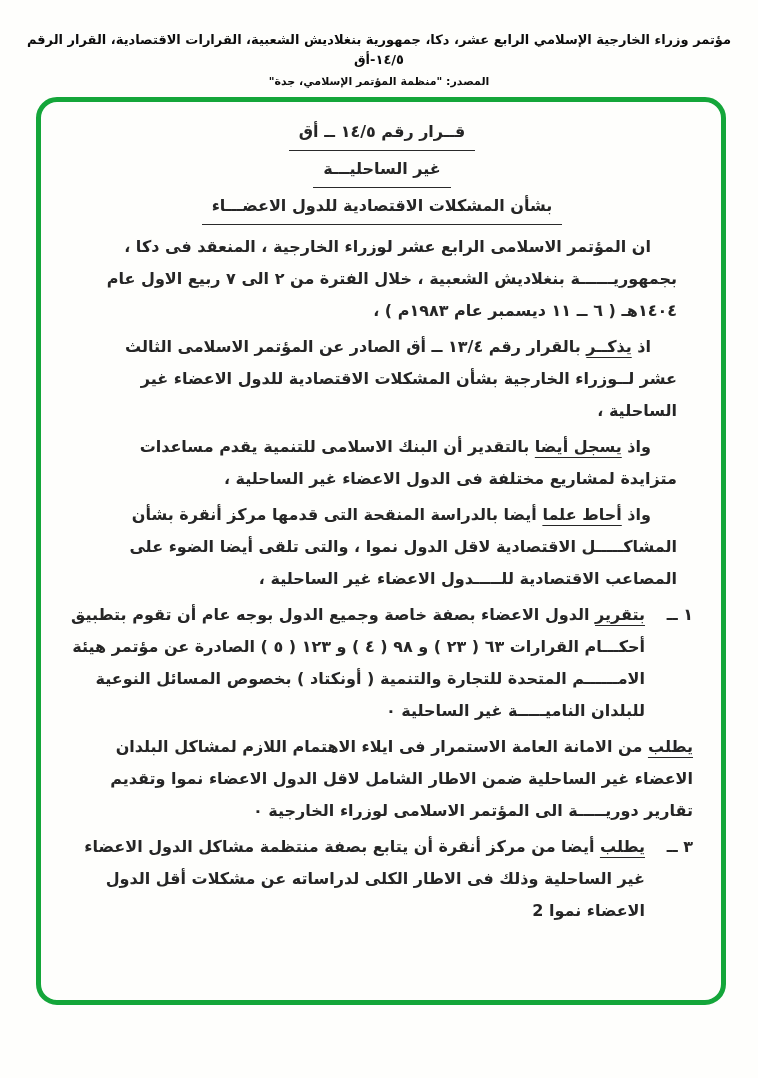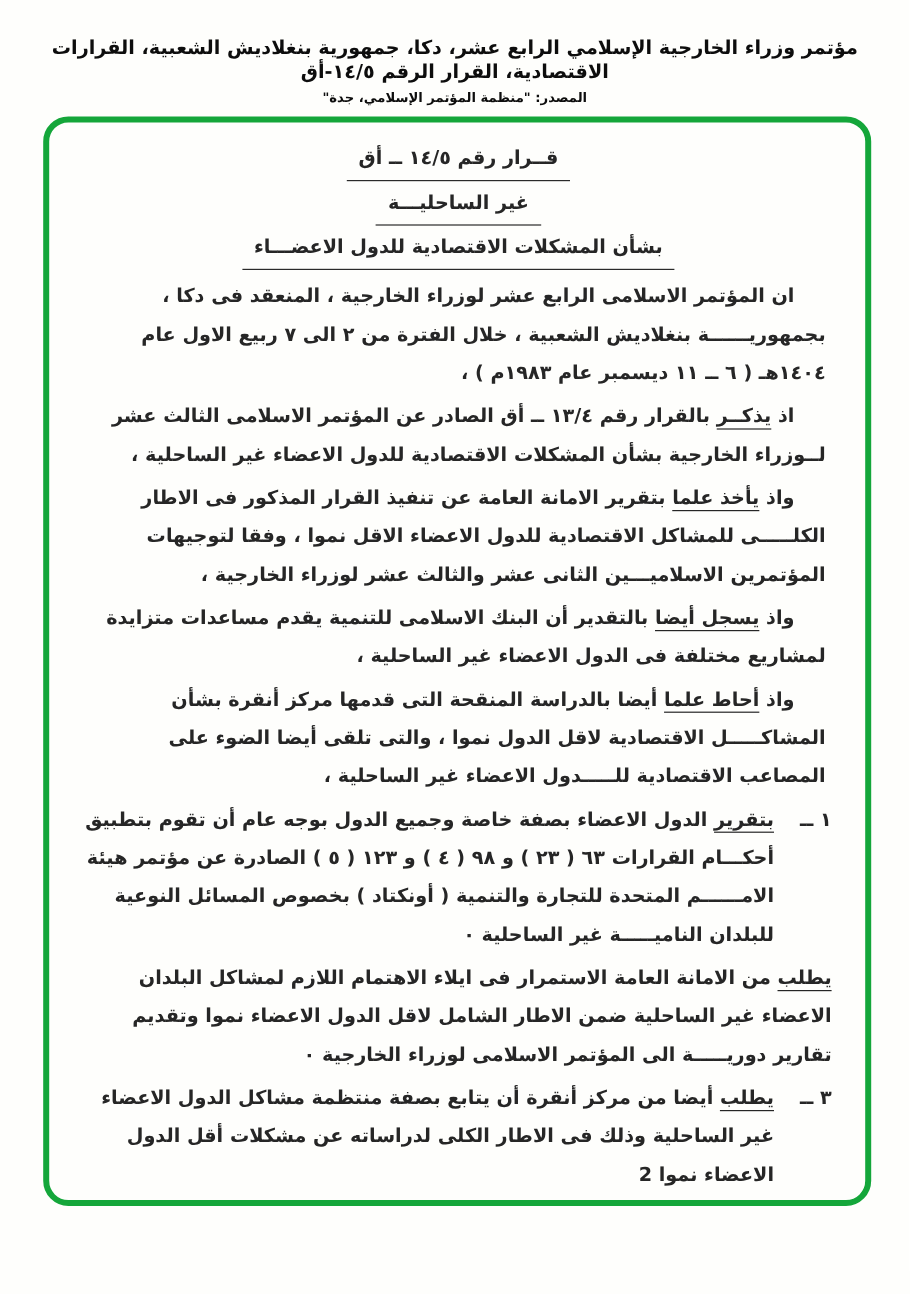--- a/index.html
+++ b/index.html
@@ -17,21 +17,21 @@
   .page-header {
     position: absolute;
     top: 30px;
     left: 0;
     width: 100%;
     text-align: center;
     direction: rtl;
     color: #0d0d0d;
   }
   .hdr-citation {
-    font-size: 16px;
+    font-size: 13px;
     font-weight: bold;
     letter-spacing: 0;
     line-height: 20px;
     padding: 0 20px;
   }
   .hdr-source {
     font-size: 11px;
     font-weight: bold;
     margin-top: 5px;
   }
@@ -58,21 +58,21 @@
     color: #262626;
   }
   .title-block { text-align: center; margin-bottom: 6px; }
   .title-line { line-height: 35px; }
   .title-underline {
     display: inline-block;
     padding: 0 10px 1px 10px;
     border-bottom: 1.5px solid #2a2a2a;
   }
   .para {
-    margin: 4px 5px;
+    margin: 4px 16px;
     text-indent: 26px;
   }
   .uw {
     text-decoration: underline;
     text-underline-offset: 5px;
     text-decoration-thickness: 1.3px;
   }
   .item {
     display: flex;
     margin: 4px 0;
@@ -105,21 +105,20 @@
         </div>
         <div class="title-line">
           <span class="title-underline">بشأن المشكلات الاقتصادية للدول الاعضـــاء</span>
         </div>
       </div>
 
       <p class="para"><span>ان المؤتمر الاسلامى الرابع عشر لوزراء الخارجية ، المنعقد فى دكا ، بجمهوريــــــة بنغلاديش الشعبية ، خلال الفترة من ٢ الى ٧ ربيع الاول عام ١٤٠٤هـ ( ٦ ــ ١١ ديسمبر عام ١٩٨٣م ) ،</span><span class="uw"></span><span></span></p>
 
       <p class="para"><span>اذ </span><span class="uw">يذكــر</span><span> بالقرار رقم ١٣/٤ ــ أق الصادر عن المؤتمر الاسلامى الثالث عشر لــوزراء الخارجية بشأن المشكلات الاقتصادية للدول الاعضاء غير الساحلية ،</span></p>
 
-      <p class="para"><span>واذ </span><span class="uw">يأخذ علما</span><span> بتقرير الامانة العامة عن تنفيذ القرار المذكور فى الاطار الكلـــــى للمشاكل الاقتصادية للدول الاعضاء الاقل نموا ، وفقا لتوجيهات المؤتمرين الاسلاميـــين الثانى عشر والثالث عشر لوزراء الخارجية ،</span></p>
 
       <p class="para"><span>واذ </span><span class="uw">يسجل أيضا</span><span> بالتقدير أن البنك الاسلامى للتنمية يقدم مساعدات متزايدة لمشاريع مختلفة فى الدول الاعضاء غير الساحلية ،</span></p>
 
       <p class="para"><span>واذ </span><span class="uw">أحاط علما</span><span> أيضا بالدراسة المنقحة التى قدمها مركز أنقرة بشأن المشاكـــــل الاقتصادية لاقل الدول نموا ، والتى تلقى أيضا الضوء على المصاعب الاقتصادية للـــــدول الاعضاء غير الساحلية ،</span></p>
 
       <div class="item">
         <span class="item-num">١ ــ</span>
         <span class="item-body"><span class="uw">بتقرير</span><span> الدول الاعضاء بصفة خاصة وجميع الدول بوجه عام أن تقوم بتطبيق أحكـــام القرارات ٦٣ ( ٢٣ ) و ٩٨ ( ٤ ) و ١٢٣ ( ٥ ) الصادرة عن مؤتمر هيئة الامــــــم المتحدة للتجارة والتنمية ( أونكتاد ) بخصوص المسائل النوعية للبلدان الناميـــــة غير الساحلية ٠</span></span>
       </div>
 

